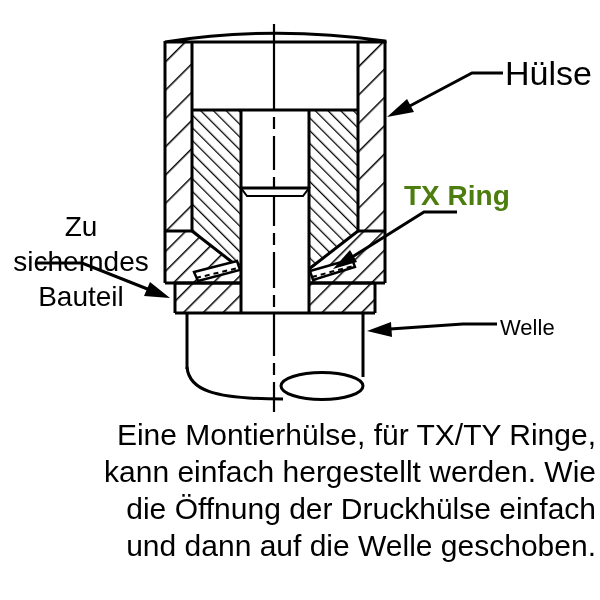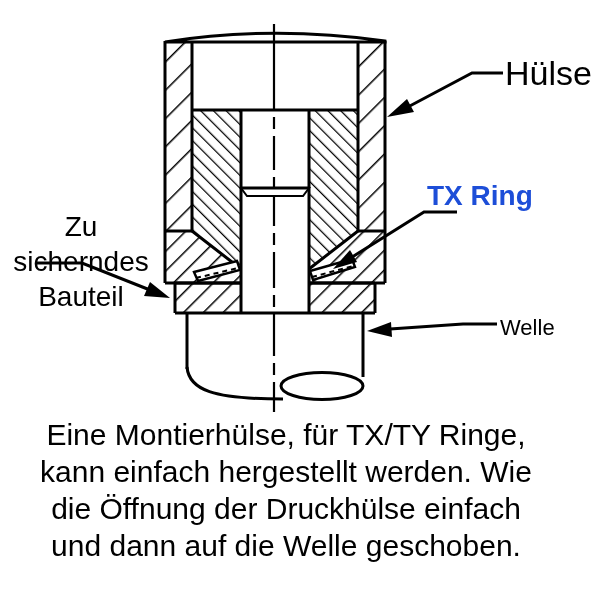--- a/index.html
+++ b/index.html
@@ -3,29 +3,29 @@
 <meta charset="utf-8">
 <style>
   html,body{margin:0;padding:0;background:#ffffff;}
   #stage{
     position:relative;width:600px;height:600px;background:#ffffff;overflow:hidden;
     font-family:"Liberation Sans","DejaVu Sans",sans-serif;color:#000;
   }
   #drawing{position:absolute;left:0;top:0;}
   .lbl{position:absolute;white-space:nowrap;}
   .lbl-huelse{left:505px;top:57px;font-size:34px;line-height:33px;}
-  .lbl-txring{left:427px;top:181px;font-size:28px;line-height:30px;font-weight:bold;color:#1d4ed8;}
+  .lbl-txring{left:404px;top:181px;font-size:28px;line-height:30px;font-weight:bold;color:#4d7c0f;}
   .lbl-welle{left:500px;top:312px;font-size:22px;line-height:31px;}
   .lbl-bauteil{
     position:absolute;left:5px;top:165px;width:152px;
     font-size:28px;line-height:35px;text-align:center;margin-top:44px;
   }
   .caption{
     position:absolute;left:0;top:416px;width:572px;
-    font-size:30px;line-height:37px;text-align:center;
+    font-size:30px;line-height:37px;text-align:right;padding-left:24px;
   }
 </style>
 </head>
 <body>
 
 <div id="stage">
 
   <svg id="drawing" width="600" height="600" viewBox="0 0 600 600" xmlns="http://www.w3.org/2000/svg">
     <defs>
       <pattern id="hatchWall" width="20" height="20" patternUnits="userSpaceOnUse" patternTransform="rotate(45)">

